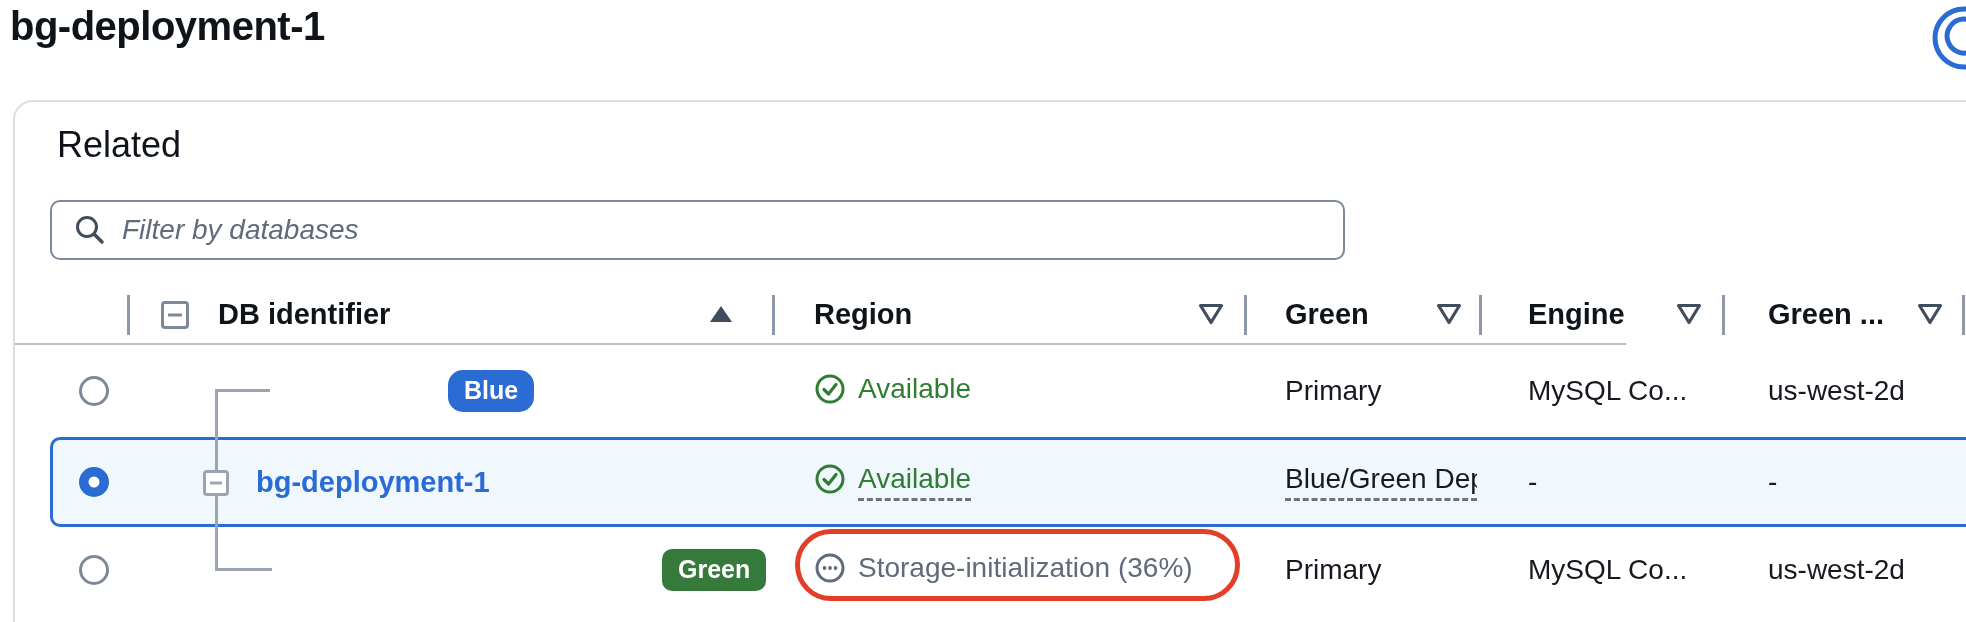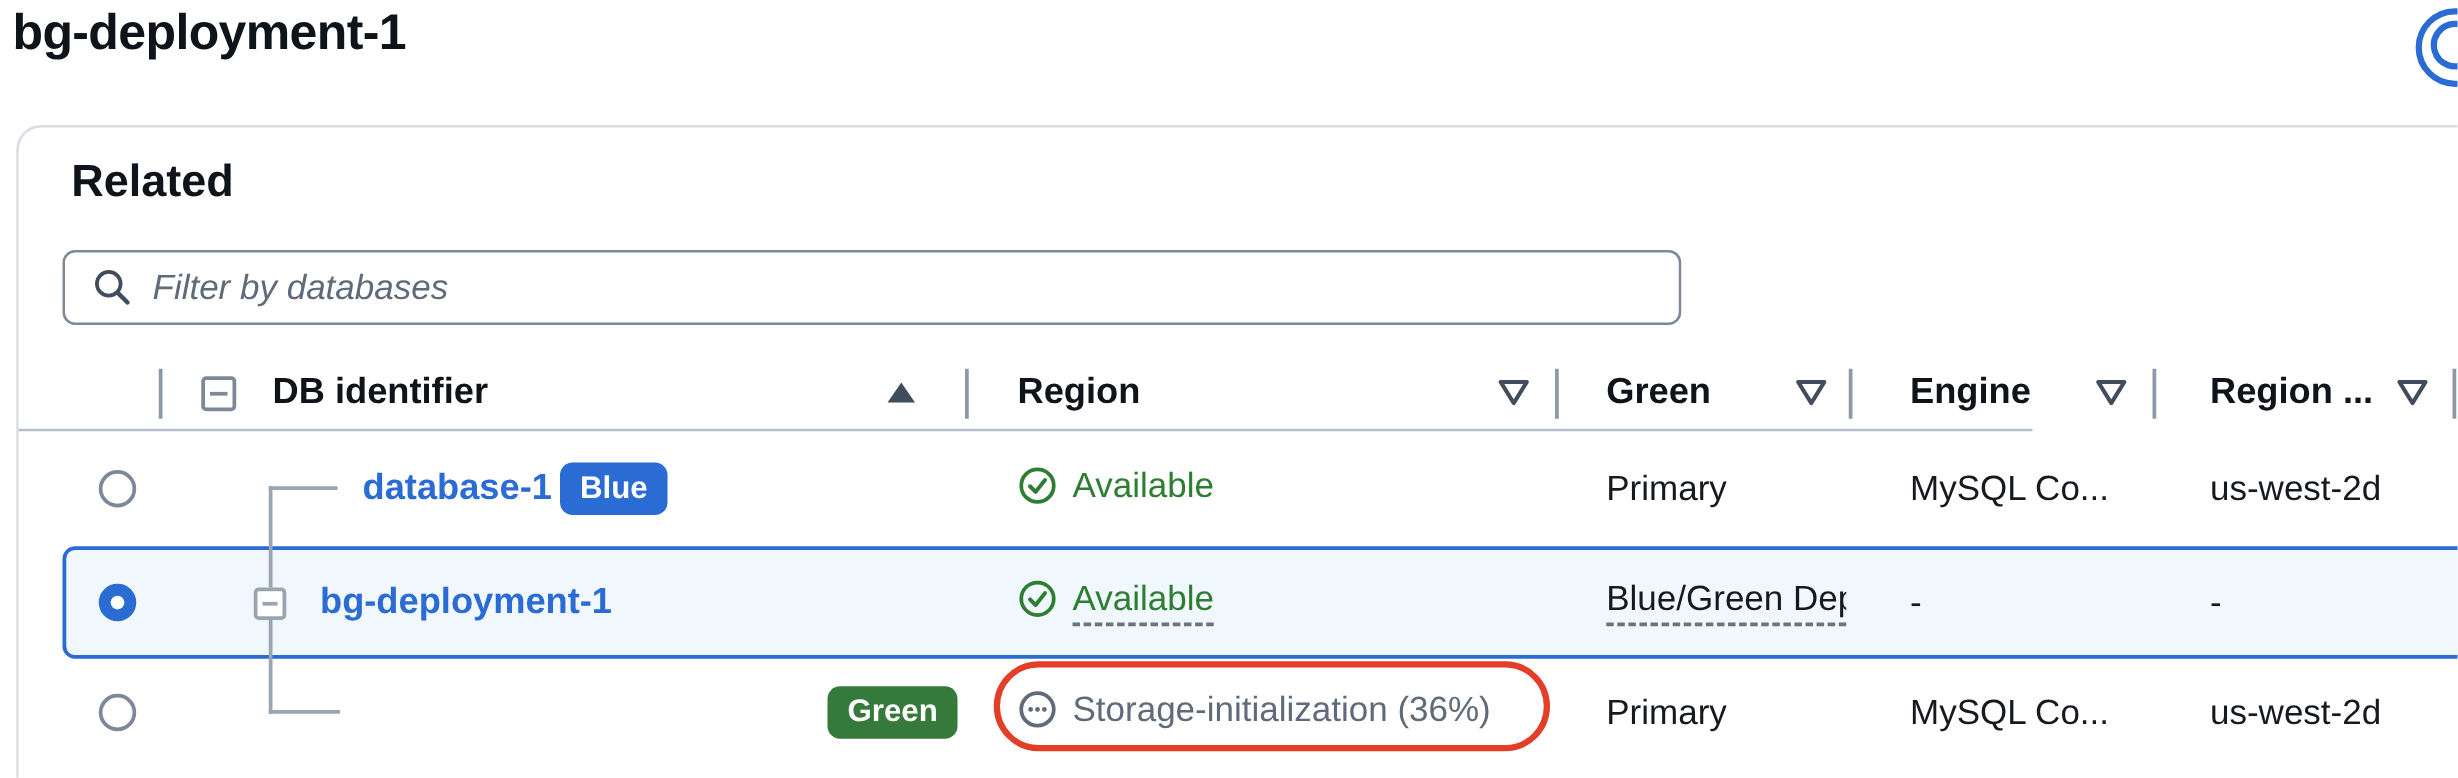--- a/index.html
+++ b/index.html
@@ -14,21 +14,21 @@
     font-size:40px; font-weight:700; letter-spacing:-0.5px; color:#0f141a;
   }
   .refresh-btn { position:absolute; left:1926px; top:4px; width:76px; height:76px; cursor:pointer; }
   
   .panel {
     position:absolute; left:13px; top:100px; width:1975px; height:560px;
     background:#fff; border:2px solid #d9dee4; border-radius:20px;
   }
   .panel-heading {
     position:absolute; left:42px; top:22px;
-    font-size:36px; font-weight:700; color:#0f141a;
+    font-size:36px; font-weight:400; color:#0f141a;
   }
   
   .filter-box {
     position:absolute; left:35px; top:98px; width:1295px; height:60px;
     border:2px solid #7d8998; border-radius:10px; background:#fff;
     display:flex; align-items:center;
   }
   .filter-box .mag { margin-left:22px; flex:0 0 auto; display:flex; }
   .filter-input {
     border:none; outline:none; background:transparent;
@@ -144,36 +144,35 @@
         </svg>
     </span>
 
     <span class="th-label" style="left:1513px">Engine</span>
     <span class="filter-icon" style="left:1660px">
       <svg width="28" height="24" viewBox="0 0 28 24">
           <path d="M3.5 3.5 H24.5 L14 20.5 Z" fill="none" stroke="#414d5c" stroke-width="3.2" stroke-linejoin="round"></path>
         </svg>
     </span>
 
-    <span class="th-label" style="left:1753px">Region ...</span>
+    <span class="th-label" style="left:1753px">Green ...</span>
     <span class="filter-icon" style="left:1901px">
       <svg width="28" height="24" viewBox="0 0 28 24">
           <path d="M3.5 3.5 H24.5 L14 20.5 Z" fill="none" stroke="#414d5c" stroke-width="3.2" stroke-linejoin="round"></path>
         </svg>
     </span>
   </div>
 
   <div class="selected-box"></div>
 
   <div class="row" style="top:60px; height:92px;">
     <span class="radio"></span>
     <span class="tree-line" style="left:215px; top:44px; width:55px; height:3px;"></span>
     <span class="tree-line" style="left:215px; top:44px; width:3px; height:48px;"></span>
-    <span class="cell" style="left:290px;"><a class="db-link">database-1</a></span>
-    <span class="badge blue" style="left:448px;">Blue</span>
+    <span class="badge blue" style="left:448px;border-radius:15px;">Blue</span>
     <span class="status-cell">
       <span>
         <svg width="32" height="32" viewBox="0 0 32 32">
           <circle cx="16" cy="16" r="13" fill="none" stroke="#2e7d32" stroke-width="3"></circle>
           <path d="M10 16.5 L14.5 21 L22 11.5" fill="none" stroke="#2e7d32" stroke-width="3.2" stroke-linecap="round" stroke-linejoin="round"></path>
         </svg>
       </span>
       <span class="status-text ok">Available</span>
     </span>
     <span class="cell" style="left:1285px;">Primary</span>

